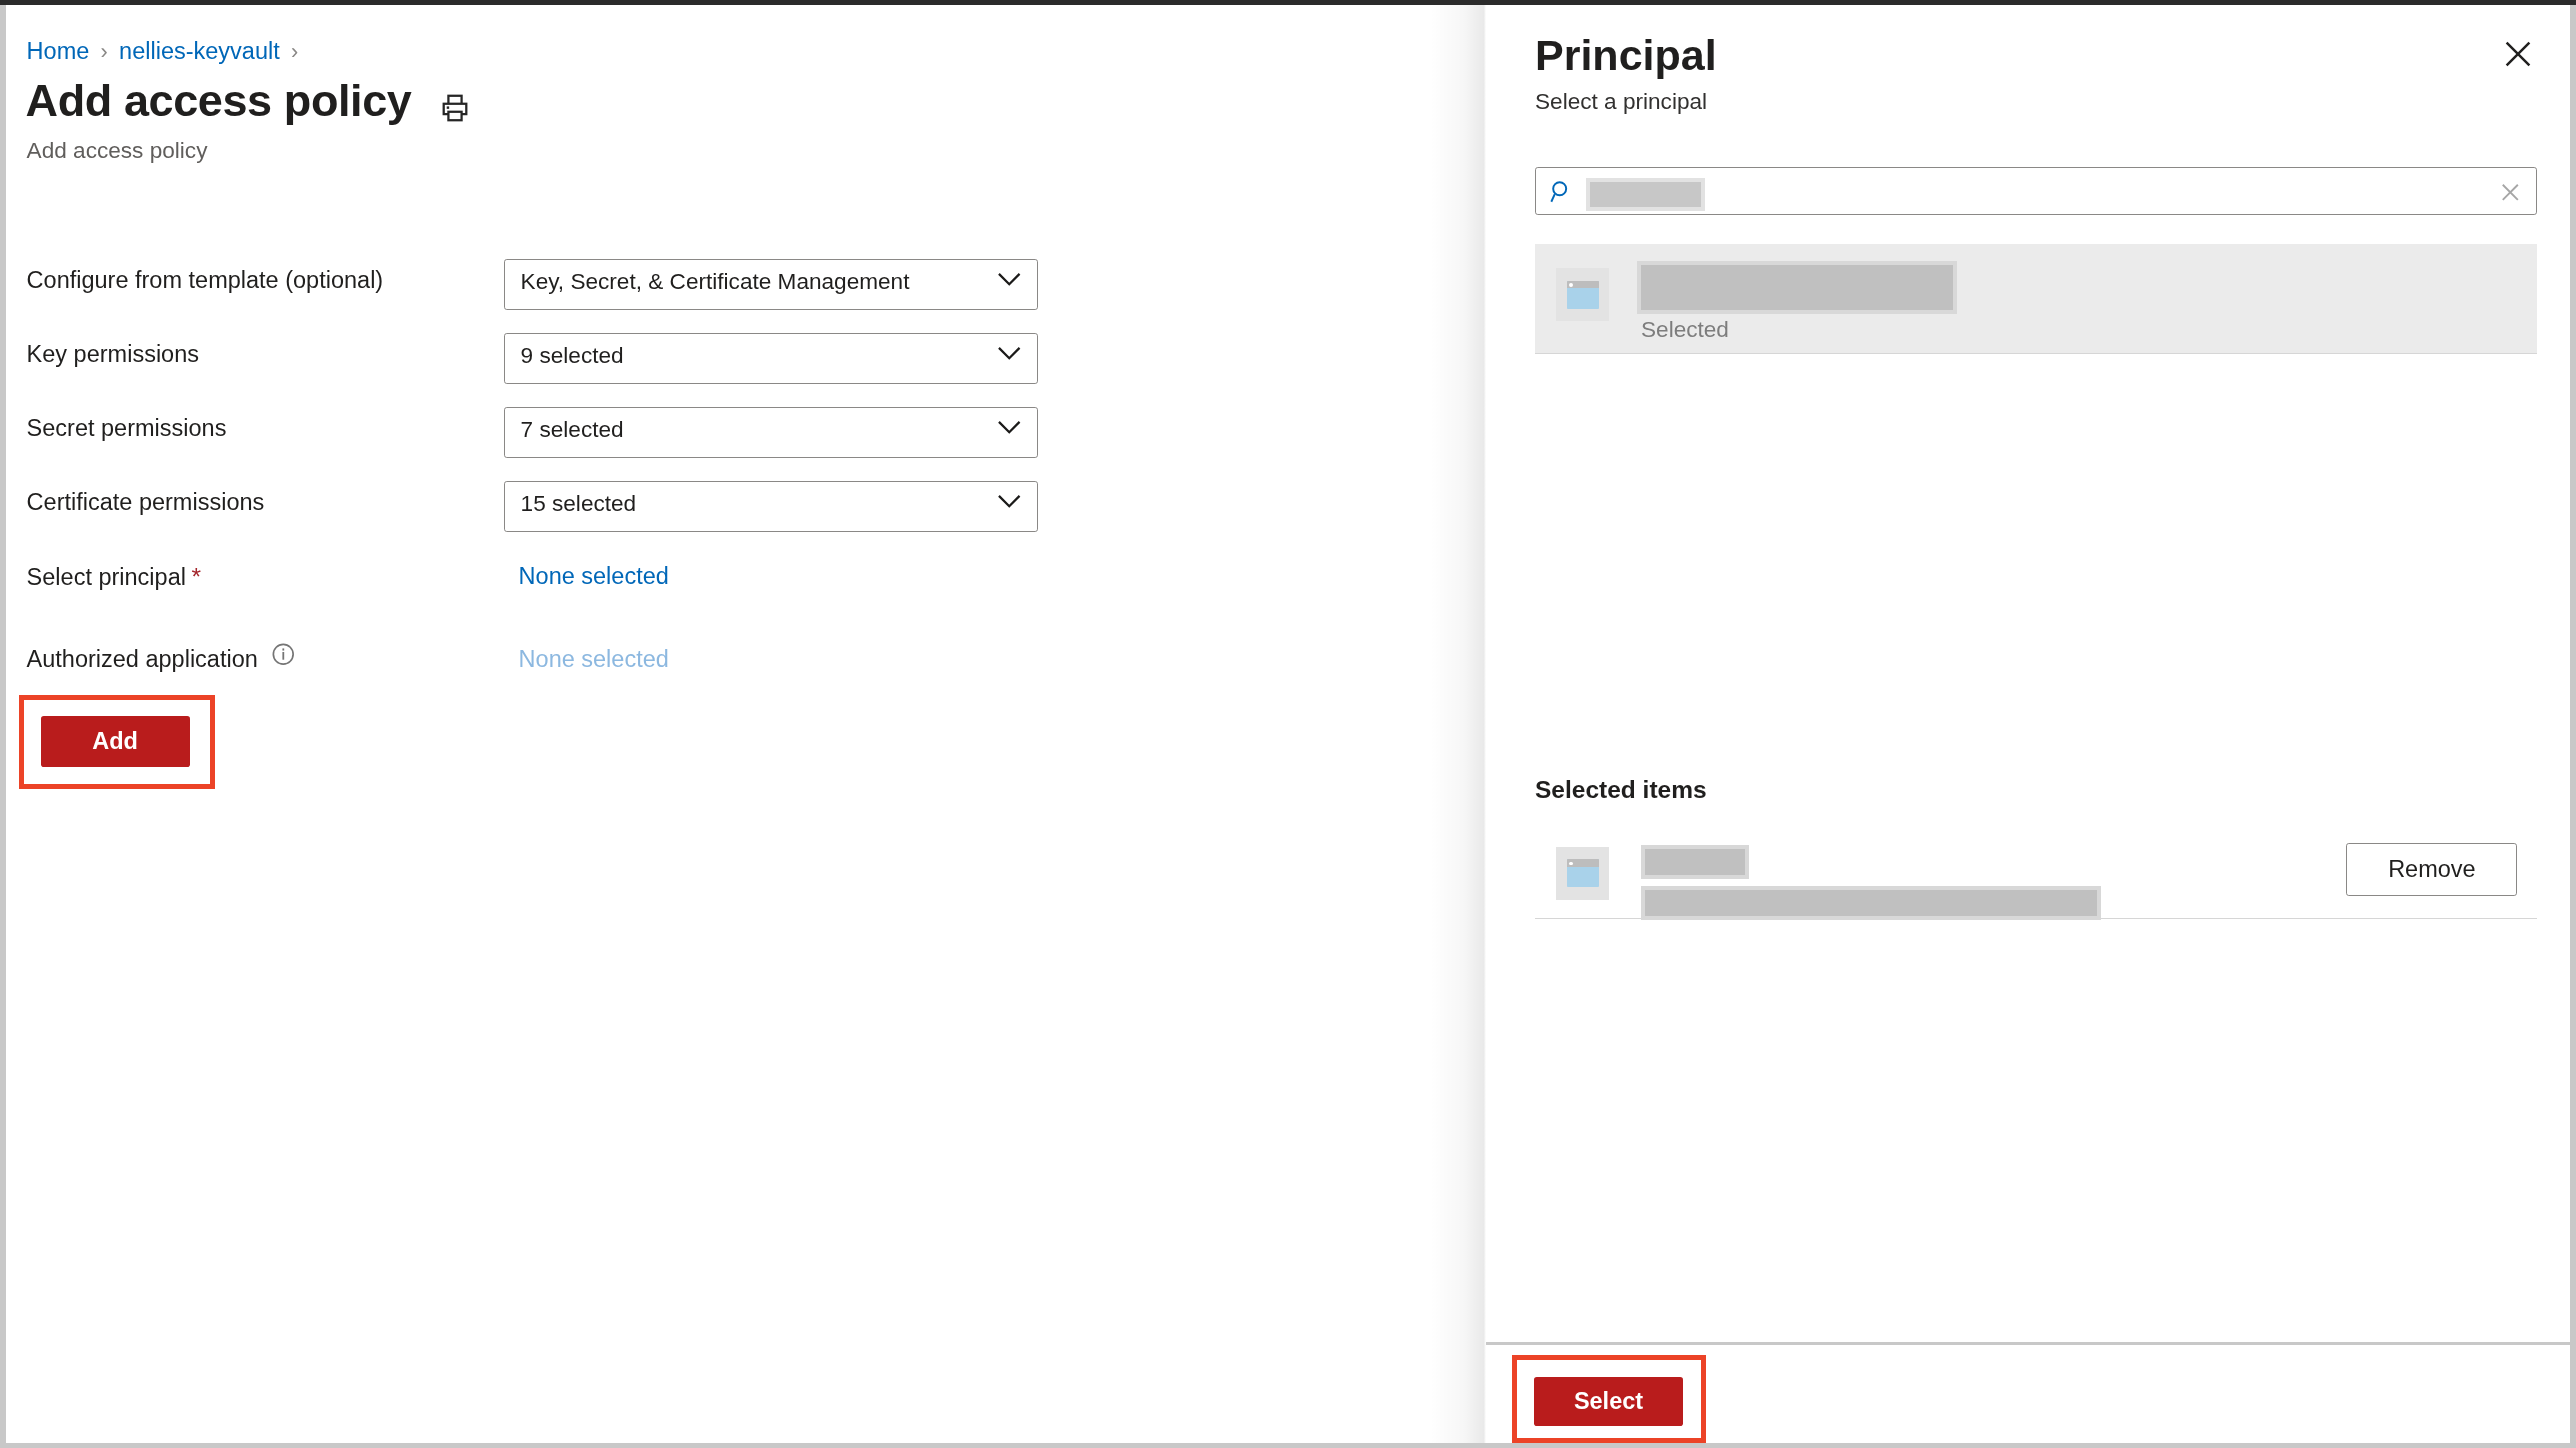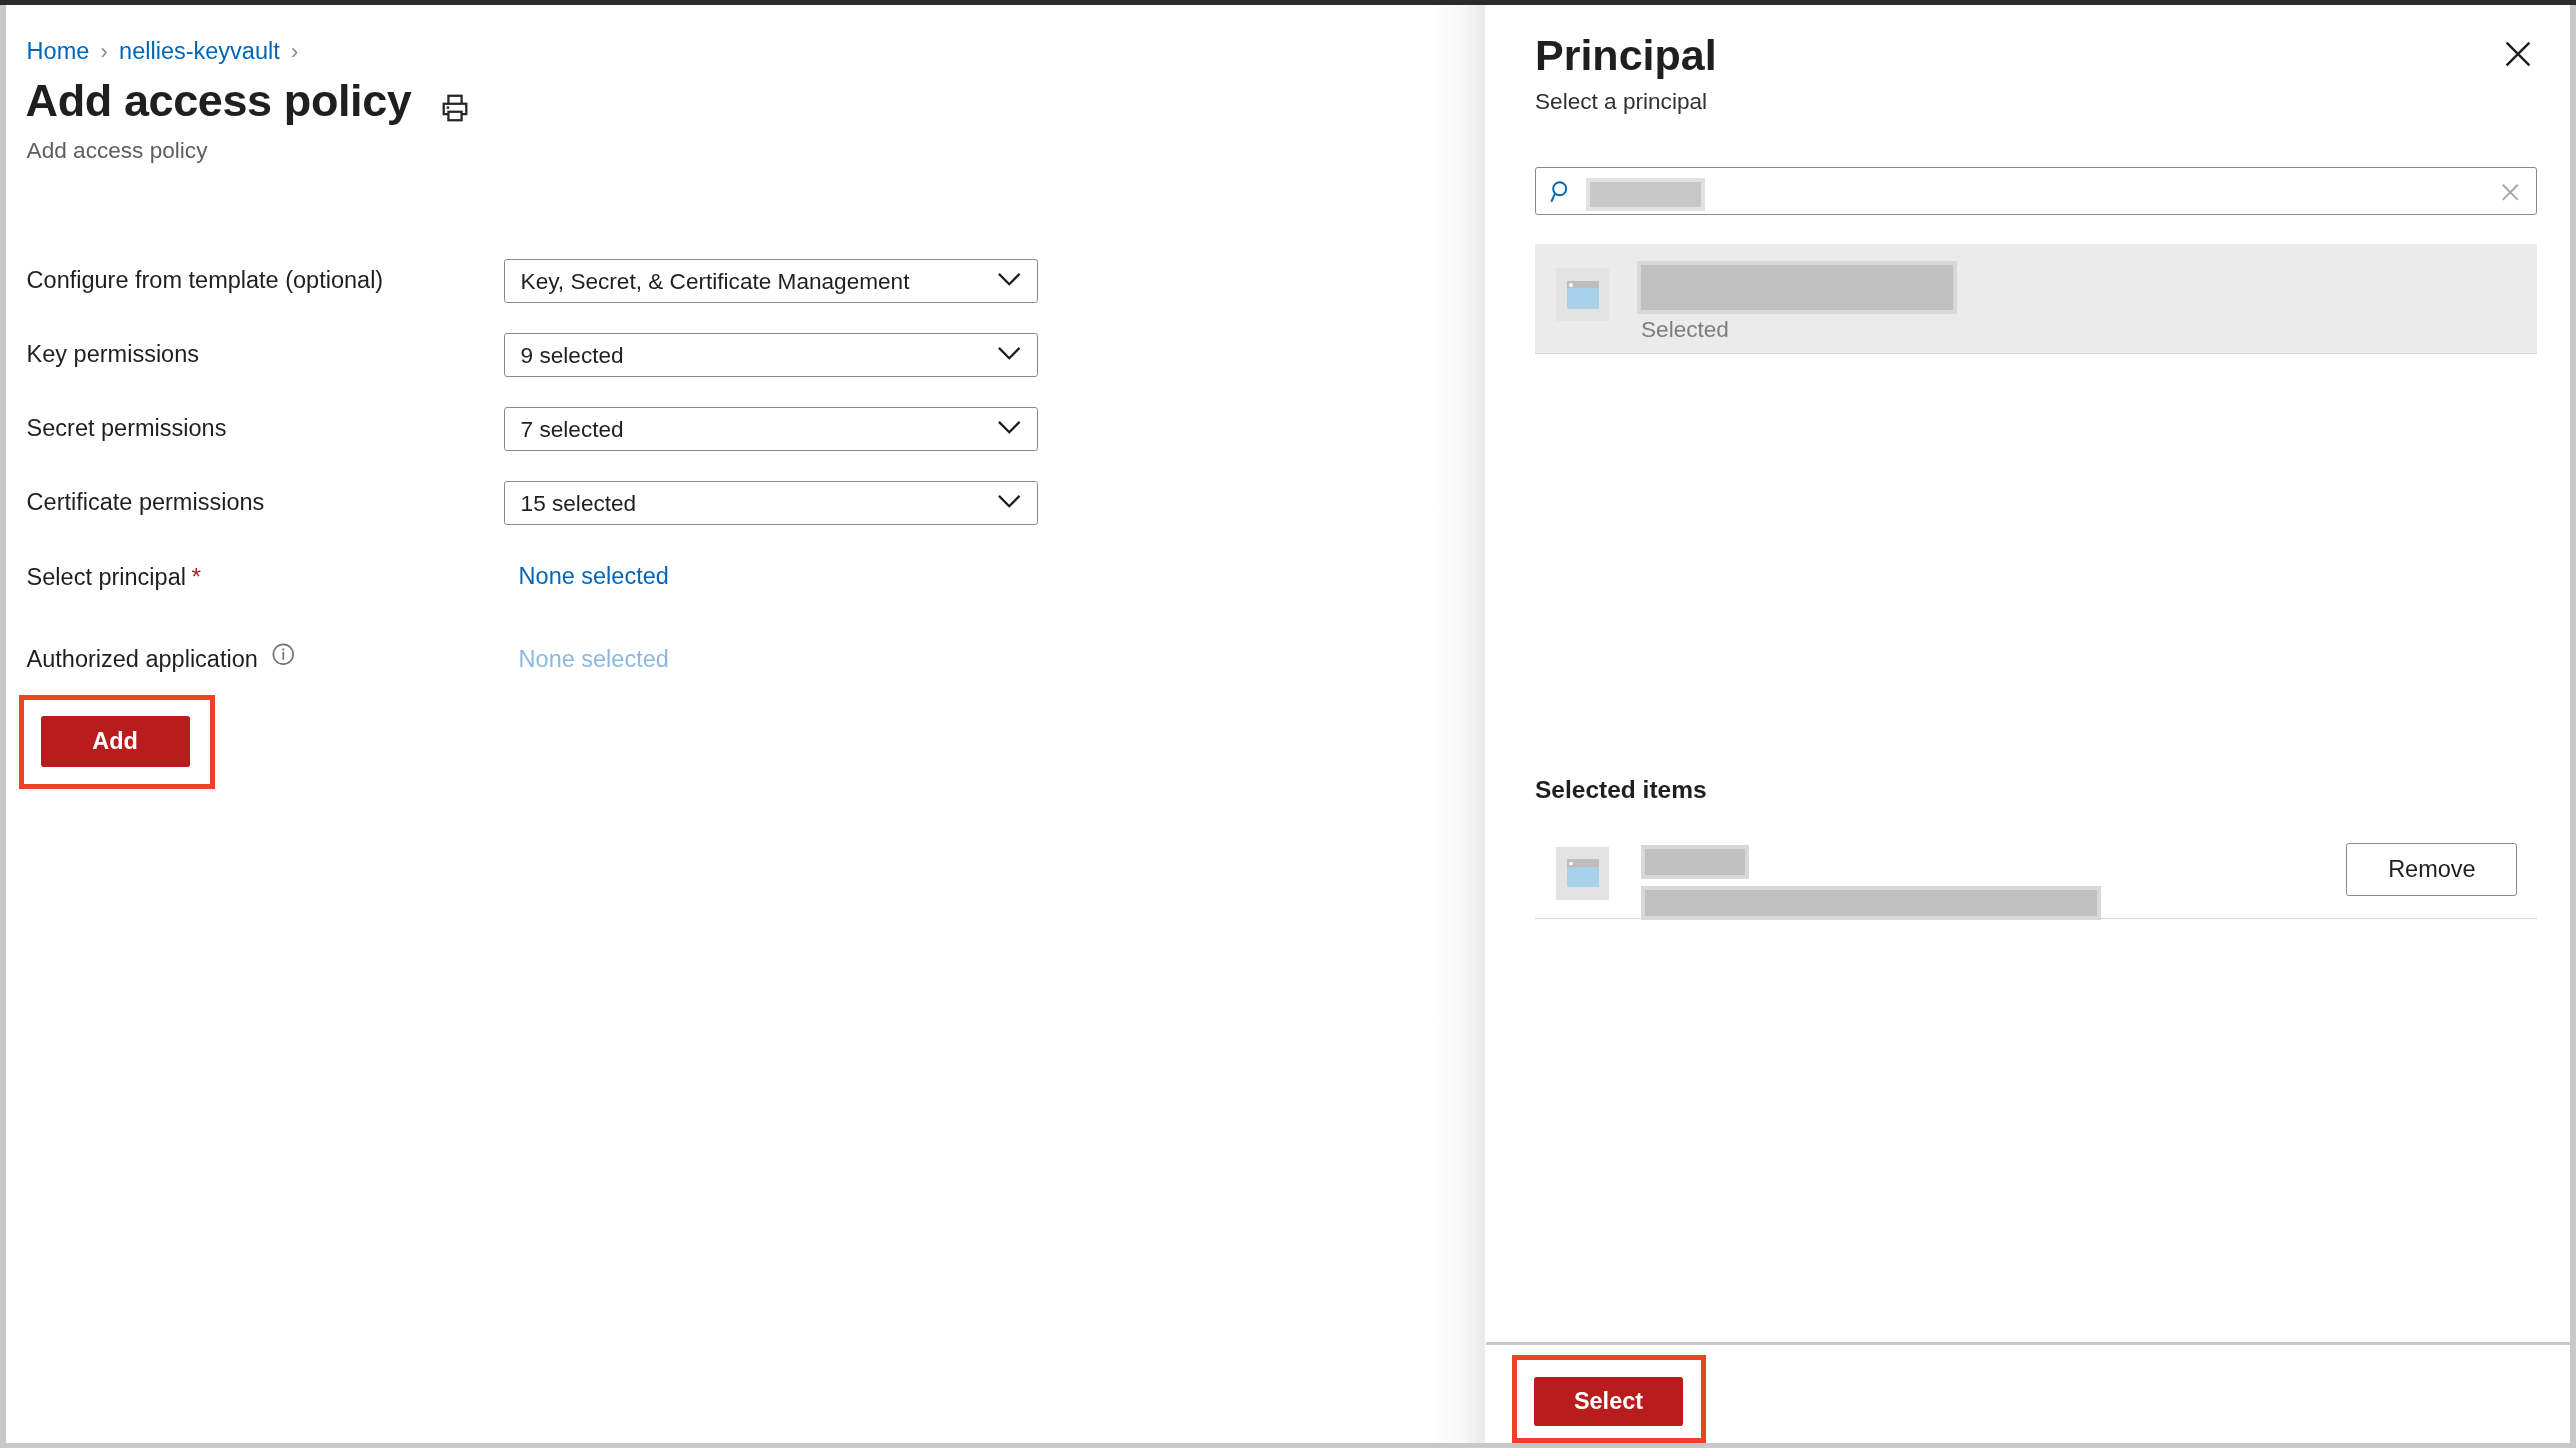--- a/index.html
+++ b/index.html
@@ -135,21 +135,21 @@
     display: inline-block;
     vertical-align: middle;
     margin-left: 13px;
     margin-top: -2.8px;
   }
   .dropdown {
     position: absolute;
     left: 498px;
     top: 1.9px;
     width: 534px;
-    height: 44px;
+    height: 51px;
     box-sizing: border-box;
     border: 1.5px solid #8a8886;
     border-radius: 2.8px;
     background: #ffffff;
   }
   .dropdown .dd-text {
     position: absolute;
     left: 16px;
     top: 0;
     line-height: 44px;

